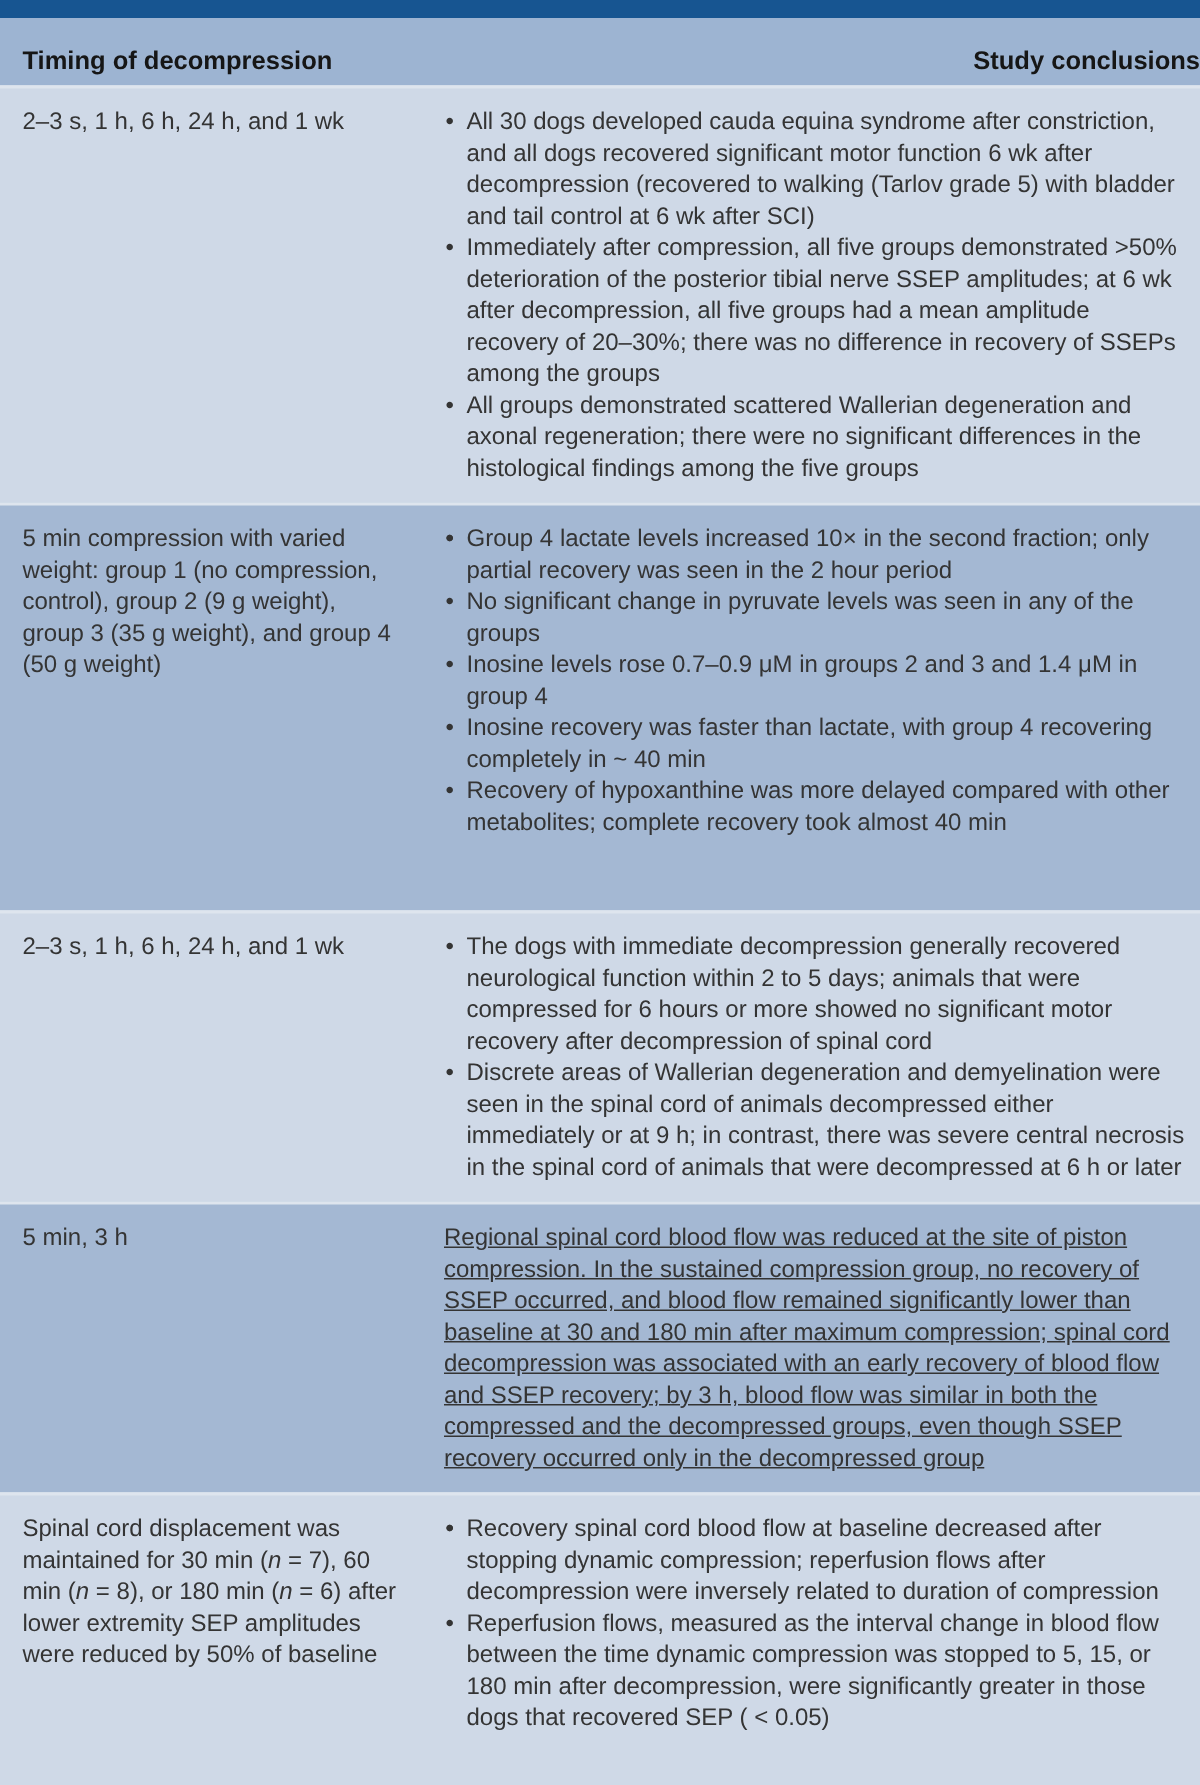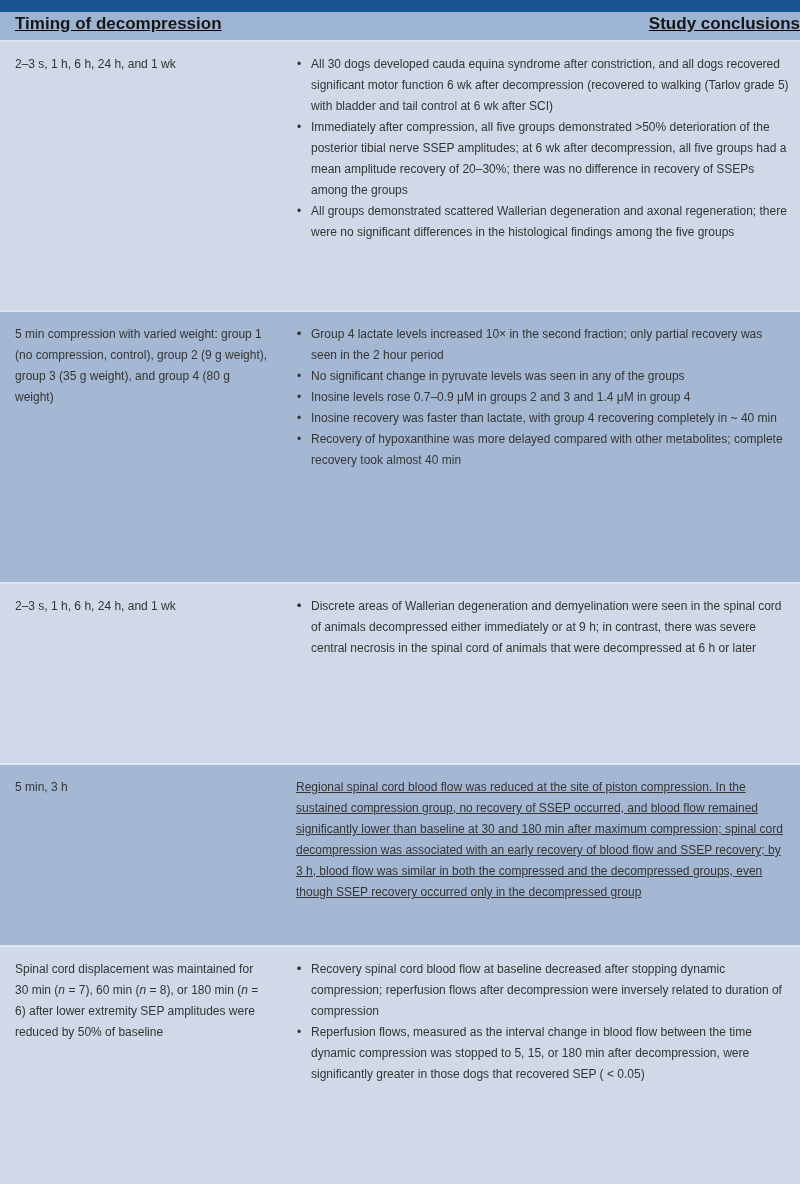--- a/index.html
+++ b/index.html
@@ -10,29 +10,29 @@
   html,body{margin:0;padding:0;background:#fff;}
   body{font-family:"Liberation Sans", sans-serif;}
   .table-wrap{
     width:800px;height:1190px;overflow:hidden;background:#fff;
     display:flex;flex-direction:column;
   }
   .topbar{height:12px;background:var(--bar);flex:0 0 auto;}
   .thead{
     flex:0 0 auto;background:var(--header-bg);
     display:grid;grid-template-columns:280px 1fr;
-    align-items:center;padding:2px 0 6px;text-decoration:underline;
+    align-items:center;padding:19px 0 6px;
   }
   .thead .hc{font-weight:bold;font-size:17px;color:var(--header-text);}
   .hc1{padding-left:15px;}
   .hc2{padding-left:16px;text-align:right;}
   .tbody{flex:1 1 auto;display:flex;flex-direction:column;}
   .trow{
     display:grid;grid-template-columns:280px 1fr;
-    font-size:12px;line-height:21px;color:var(--text);
+    font-size:16px;line-height:21px;color:var(--text);
     border-top:2px solid var(--sep);
   }
   .trow.light{background:var(--row-light);}
   .trow.dark{background:var(--row-dark);}
   .tbody .trow:nth-child(1){min-height:268px;}
   .tbody .trow:nth-child(2){min-height:270px;}
   .tbody .trow:nth-child(3){min-height:179px;}
   .tbody .trow:nth-child(4){min-height:180px;}
   .tbody .trow:nth-child(5){min-height:237px;}
   .cell-l{padding:12px 12px 12px 15px;}
@@ -53,34 +53,34 @@
   <div class="tbody" id="tbody">
       <div class="trow light">
         <div class="cell-l">2–3 s, 1 h, 6 h, 24 h, and 1 wk</div>
         <div class="cell-r">
           <div class="bullet"><span class="dot">•</span><span>All 30 dogs developed cauda equina syndrome after constriction, and all dogs recovered significant motor function 6 wk after decompression (recovered to walking (Tarlov grade 5) with bladder and tail control at 6 wk after SCI)</span></div>
           <div class="bullet"><span class="dot">•</span><span>Immediately after compression, all five groups demonstrated &gt;50% deterioration of the posterior tibial nerve SSEP amplitudes; at 6 wk after decompression, all five groups had a mean amplitude recovery of 20–30%; there was no difference in recovery of SSEPs among the groups</span></div>
           <div class="bullet"><span class="dot">•</span><span>All groups demonstrated scattered Wallerian degeneration and axonal regeneration; there were no significant differences in the histological findings among the five groups</span></div>
         </div>
       </div>
       <div class="trow dark">
-        <div class="cell-l">5 min compression with varied weight: group 1 (no compression, control), group 2 (9 g weight), group 3 (35 g weight), and group 4 (80 g weight)</div>
+        <div class="cell-l">5 min compression with varied weight: group 1 (no compression, control), group 2 (9 g weight), group 3 (35 g weight), and group 4 (50 g weight)</div>
         <div class="cell-r">
           <div class="bullet"><span class="dot">•</span></div>
           <div class="bullet"><span class="dot">•</span><span>Group 4 lactate levels increased 10× in the second fraction; only partial recovery was seen in the 2 hour period</span></div>
           <div class="bullet"><span class="dot">•</span><span>No significant change in pyruvate levels was seen in any of the groups</span></div>
           <div class="bullet"><span class="dot">•</span><span>Inosine levels rose 0.7–0.9 μM in groups 2 and 3 and 1.4 μM in group 4</span></div>
           <div class="bullet"><span class="dot">•</span><span>Inosine recovery was faster than lactate, with group 4 recovering completely in ~ 40 min</span></div>
           <div class="bullet"><span class="dot">•</span><span>Recovery of hypoxanthine was more delayed compared with other metabolites; complete recovery took almost 40 min</span></div>
         </div>
       </div>
       <div class="trow light">
         <div class="cell-l">2–3 s, 1 h, 6 h, 24 h, and 1 wk</div>
         <div class="cell-r">
-          <div class="bullet"><span class="dot">•</span></div>
+          <div class="bullet"><span class="dot">•</span><span>The dogs with immediate decompression generally recovered neurological function within 2 to 5 days; animals that were compressed for 6 hours or more showed no significant motor recovery after decompression of spinal cord</span></div>
           <div class="bullet"><span class="dot">•</span><span>Discrete areas of Wallerian degeneration and demyelination were seen in the spinal cord of animals decompressed either immediately or at 9 h; in contrast, there was severe central necrosis in the spinal cord of animals that were decompressed at 6 h or later</span></div>
         </div>
       </div>
       <div class="trow dark">
         <div class="cell-l">5 min, 3 h</div>
         <div class="cell-r">
           <div class="para">Regional spinal cord blood flow was reduced at the site of piston compression. In the sustained compression group, no recovery of SSEP occurred, and blood flow remained significantly lower than baseline at 30 and 180 min after maximum compression; spinal cord decompression was associated with an early recovery of blood flow and SSEP recovery; by 3 h, blood flow was similar in both the compressed and the decompressed groups, even though SSEP recovery occurred only in the decompressed group</div>
         </div>
       </div>
       <div class="trow light">

